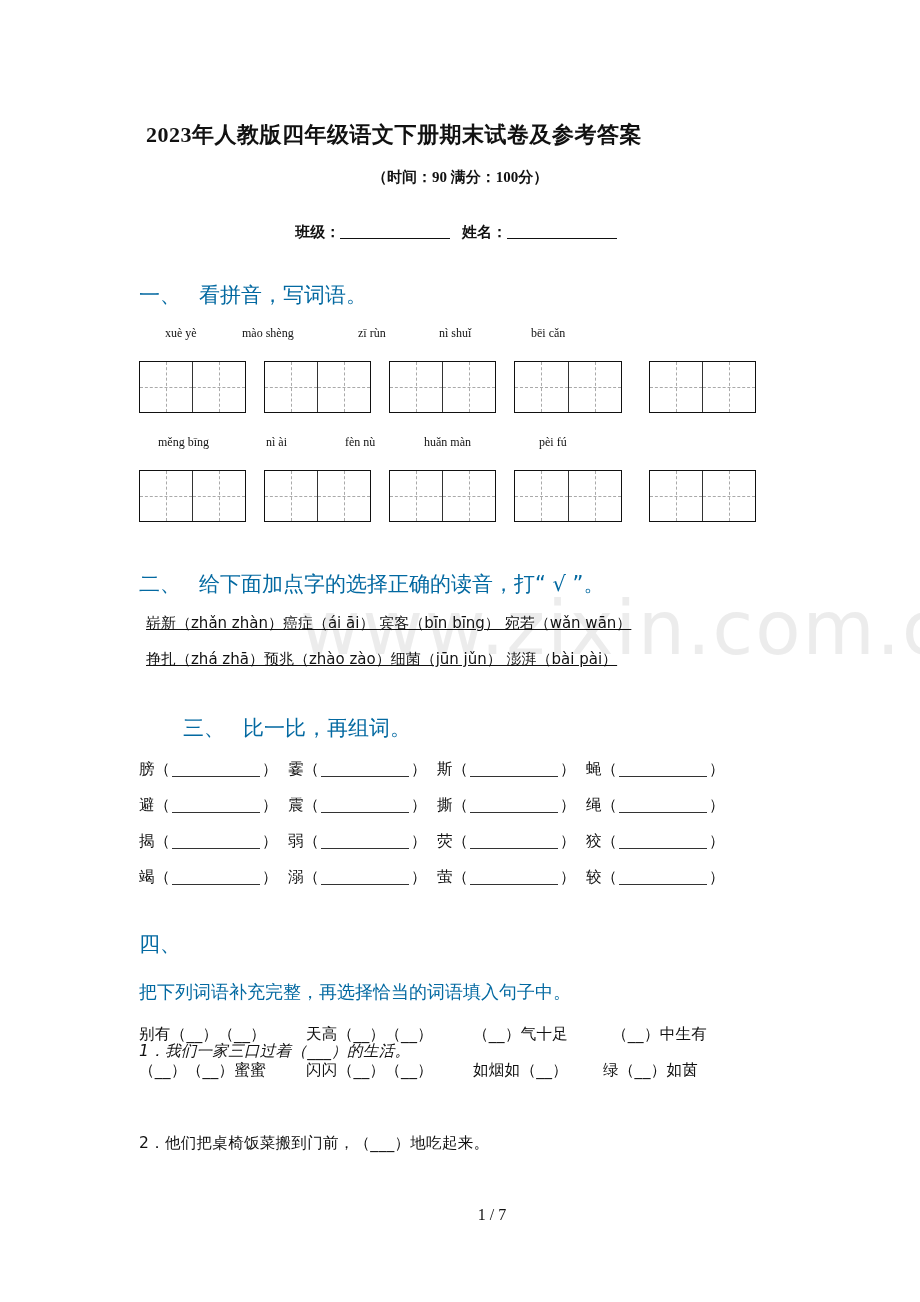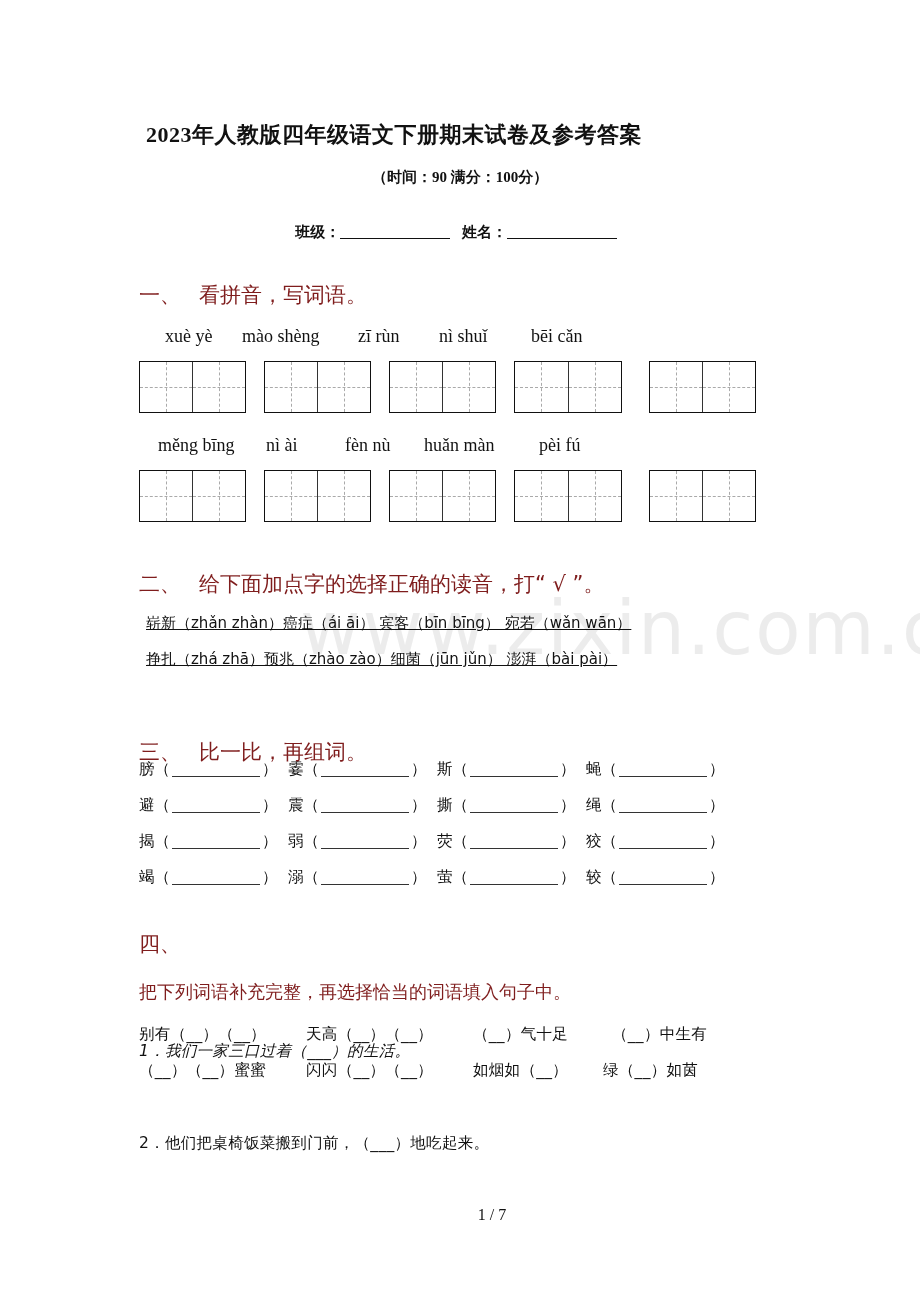--- a/index.html
+++ b/index.html
@@ -2,23 +2,23 @@
 <html><head>
 <meta charset="utf-8">
 <style>
   html, body { margin: 0; padding: 0; background: #ffffff; }
   body { width: 920px; height: 1302px; position: relative; overflow: hidden; color: #111; font-family: "Liberation Serif", "DejaVu Serif", serif; }
   .abs { position: absolute; white-space: nowrap; }
   .title { left: 0; width: 788px; top: 120px; text-align: center; font-size: 22px; font-weight: bold; letter-spacing: 0.5px; }
   .subtitle { left: 0; width: 920px; top: 168px; text-align: center; font-size: 15px; font-weight: bold; }
   .infoline { left: 0; width: 920px; top: 203px; text-align: center; font-size: 15px; font-weight: bold; margin-top: 20px; }
   .infoline .blank { display: inline-block; width: 110px; border-bottom: 1px solid #111; height: 14px; vertical-align: -2px; margin: 0 8px 0 0; }
-  .section-title { left: 139px; font-size: 21px; font-family: "DejaVu Sans", sans-serif; font-weight: normal; color: #7f1d1d; }
+  .section-title { left: 139px; font-size: 21px; font-family: "DejaVu Sans", sans-serif; font-weight: normal; color: #0369a1; }
   .section-title .num { display: inline-block; width: 60px; }
-  .pinyin { font-size: 18px; }
+  .pinyin { font-size: 12px; }
   .box { position: absolute; height: 52px; border: 1.5px solid #111; box-sizing: border-box; display: flex; }
   .box .cell { flex: 1; position: relative; box-sizing: border-box; }
   .box .cell + .cell { border-left: 1.5px solid #333; }
   .box .cell::before { content: ""; position: absolute; left: 50%; top: 0; bottom: 0; border-left: 1px dashed #aaa; }
   .box .cell::after { content: ""; position: absolute; top: 50%; left: 0; right: 0; border-top: 1px dashed #aaa; }
   .row-text { left: 146px; font-size: 15px; font-family: "DejaVu Sans", sans-serif; text-decoration: underline; }
   .word-item { position: absolute; font-size: 15.5px; font-family: "DejaVu Sans", sans-serif; white-space: nowrap; }
   .word-item .paren-blank { display: inline-block; width: 88px; border-bottom: 1px solid #333; height: 14px; vertical-align: -3px; margin: 0 2px; }
   .fill-line { left: 139px; font-size: 15.5px; font-family: "DejaVu Sans", sans-serif; letter-spacing: 0.3px; }
   .watermark { left: 300px; top: 585px; font-size: 74px; color: rgba(200,200,200,0.35); font-family: "DejaVu Sans", sans-serif; letter-spacing: 2px; }
@@ -93,21 +93,21 @@
     <div class="cell"></div>
     <div class="cell"></div>
   </div>
 
 <div class="abs section-title" style="top:570px;">
   <span class="num">二、</span><span>给下面加点字的选择正确的读音，打“ √ ”。</span>
 </div>
 <div class="abs row-text" style="top:614px;">崭新（zhǎn zhàn）癌症（ái  āi） 宾客（bīn  bīng） 宛若（wǎn wān）</div>
 <div class="abs row-text" style="top:650px;">挣扎（zhá  zhā）预兆（zhào zào）细菌（jūn  jǔn）  澎湃（bài pài）</div>
 
-<div class="abs section-title" style="top:738px;">
+<div class="abs section-title" style="top:714px;margin-left:44px;">
   <span class="num">三、</span><span>比一比，再组词。</span>
 </div>
 
 <div class="word-item" style="left:139px; top:759px;"><span>膀</span>（<span class="paren-blank"></span>）</div>
 <div class="word-item" style="left:288px; top:759px;"><span>霎</span>（<span class="paren-blank"></span>）</div>
 <div class="word-item" style="left:437px; top:759px;"><span>斯</span>（<span class="paren-blank"></span>）</div>
 <div class="word-item" style="left:586px; top:759px;"><span>蝇</span>（<span class="paren-blank"></span>）</div>
 
 <div class="word-item" style="left:139px; top:795px;"><span>避</span>（<span class="paren-blank"></span>）</div>
 <div class="word-item" style="left:288px; top:795px;"><span>震</span>（<span class="paren-blank"></span>）</div>

